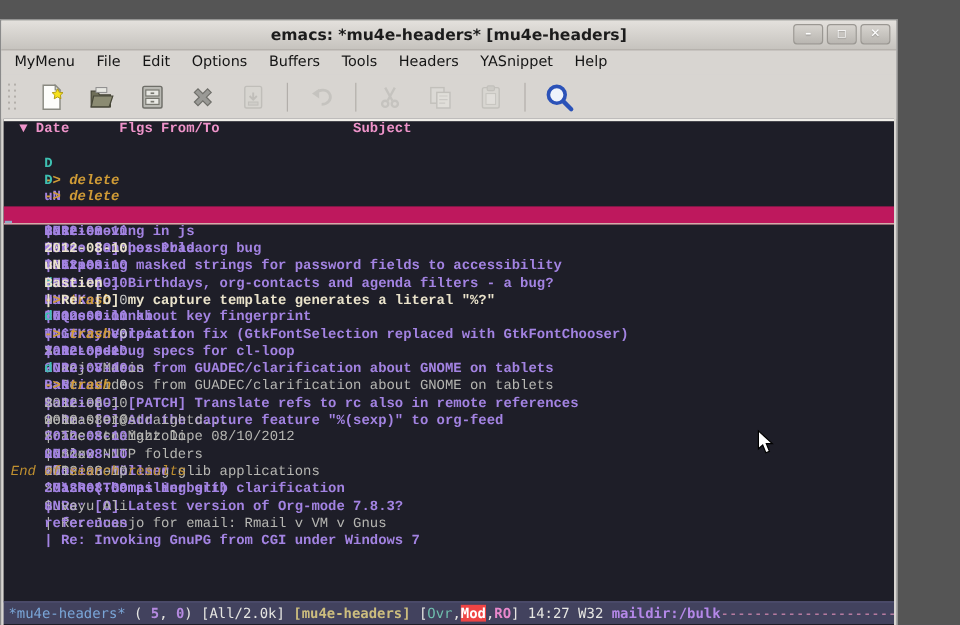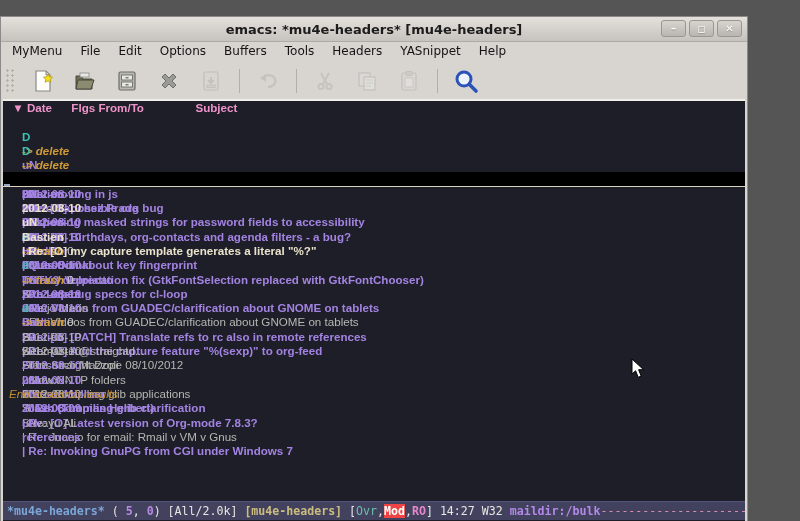--- a/index.html
+++ b/index.html
@@ -47,61 +47,61 @@
   }
   .tb-btn { width:36px; height:30px; display:flex; align-items:center; justify-content:center; border-radius:3px; }
   .tb-btn.disabled { opacity:.38; }
   .tb-sep { width:1px; height:24px; background:#b2aeaa; margin:0 4px; }
   
   .editor {
     flex:1 1 auto;
     margin:0 2px;
     border-top:2px solid #f0eee9;
     background:#1e1e28;
-    font-family:Liberation Sans, sans-serif;
+    font-family:Liberation Mono, monospace;
     font-size:11.6px;
     overflow:hidden;
     position:relative;
   }
   .header-line {
     color:#ef94ca; font-weight:bold; white-space:pre;
     height:14.3px; line-height:14.3px; padding-left:6px;
   }
   .row { height:14.3px; line-height:14.3px; white-space:pre; padding-left:6px; width:100%; }
   .row span { display:inline-block; vertical-align:top; white-space:pre; }
   .c-mark  { width:2ch;  color:#3ec0b2; font-weight:bold; }
   .c-date  { width:11ch; }
   .c-flags { width:5ch; }
   .c-from  { width:23ch; overflow:hidden; }
   .row.unread { color:#a383e2; font-weight:bold; }
   .row.read   { color:#b6b6b2; font-weight:normal; }
   .action { color:#cf9b36; font-style:italic; font-weight:bold; }
   .action-suffix { color:#c8c8c8; font-weight:normal; }
   .row.current {
-    background:#000000; color:#eae3cb; font-weight:bold;
+    background:#be185d; color:#eae3cb; font-weight:bold;
     border-bottom:1px solid #d9d3bd; position:relative; height:14.3px;
   }
   .row.current::before {
     content:""; position:absolute; left:1px; bottom:0;
     width:6px; height:2px; background:#93a9c6;
   }
   .end-marker {
     color:#c09030; font-style:italic;
     height:14.3px; line-height:14.3px; padding-left:6px;
   }
   
   .modeline {
     height:19px; flex:0 0 19px; margin:0 2px;
     background:#42425e; border-top:1px solid #55557a;
     font-family:"DejaVu Sans Mono", monospace; font-size:11.6px;
     line-height:18px; white-space:pre; overflow:hidden;
     padding-left:4px; color:#e6e6e2;
   }
   .ml-plain  { color:#e6e6e2; }
-  .ml-buffer { color:#7aa6d8; font-weight:bold; }
+  .ml-buffer { color:#7aa6d8; font-weight:normal; }
   .ml-num    { color:#b58ae0; font-weight:bold; }
   .ml-mode   { color:#ccbd7e; font-weight:bold; }
   .ml-ovr    { color:#6fbfae; }
   .ml-mod    { color:#ffffff; background:#ef4444; font-weight:bold; }
   .ml-ro     { color:#e888cc; font-weight:bold; }
   .ml-dir    { color:#b488e8; font-weight:bold; }
   .ml-dashes { color:#d88cb4; }
   
   .echo { height:13px; flex:0 0 13px; margin:0 2px; background:#1e1e28; }
   .bottom-frame { height:3px; flex:0 0 3px; background:#d8d5d1; }

